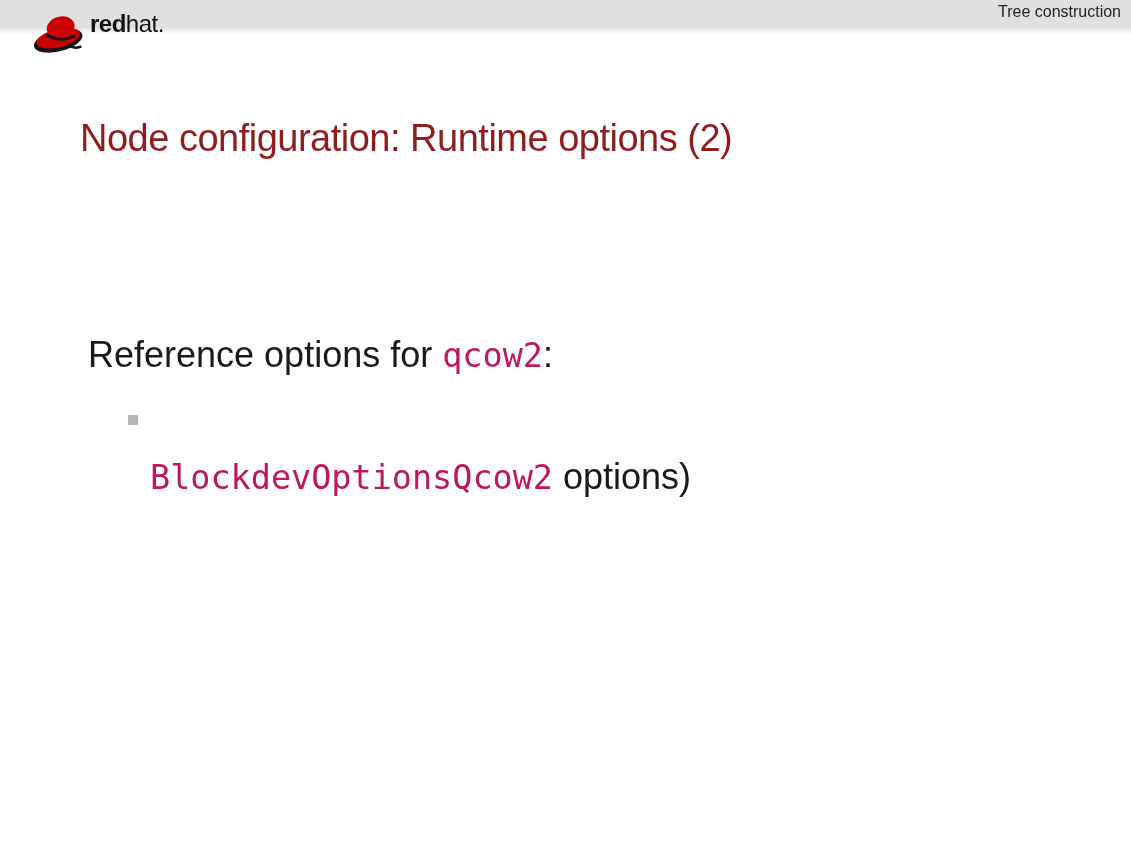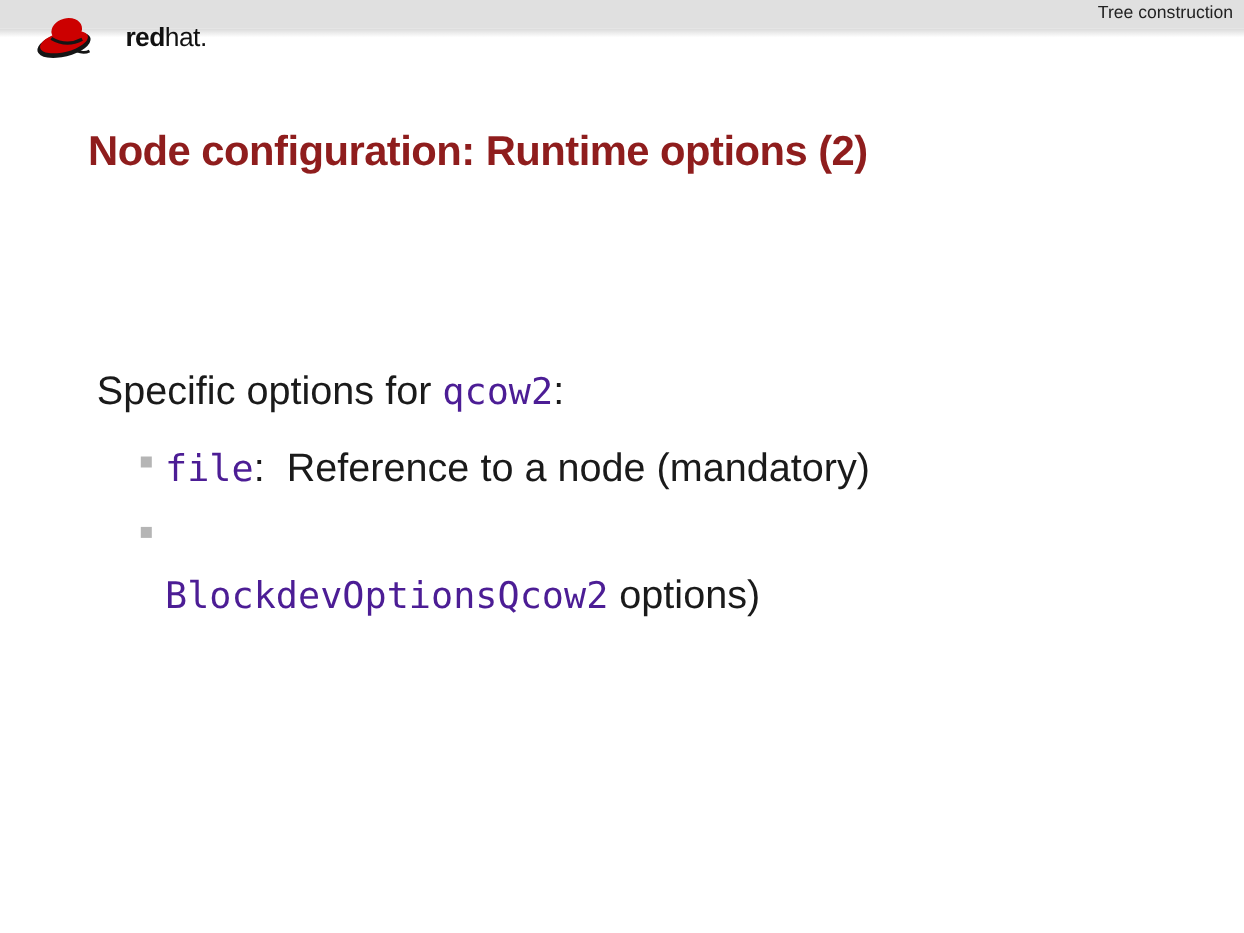--- a/index.html
+++ b/index.html
@@ -41,58 +41,57 @@
     color: #222222;
     white-space: pre;
   }
 
   
   .logo {
     position: absolute;
     left: 30px;
     top: 10px;
     display: flex;
-    align-items: center;
-    gap: 24px;
+    align-items: flex-start;
   }
   .logo-text {
     font-size: 24px;
     color: #111111;
     margin-left: 2px;
     margin-bottom: 4px;
     letter-spacing: -0.5px;
     white-space: pre;
   }
   .logo-text .bold { font-weight: bold; }
 
   
   .slide-title {
     position: absolute;
     left: 80px;
     top: 92px;
     font-size: 38px;
-    font-weight: bold;
+    font-weight: normal;
     color: #8f1d1d;
     letter-spacing: -0.5px;
     white-space: pre;
   }
 
   
   .content {
     position: absolute;
     left: 88px;
     top: 332px;
     width: 960px;
     font-size: 36px;
   }
   .content span { white-space: pre-wrap; }
   .code {
     font-family: "DejaVu Sans Mono", monospace;
     font-size: 0.93em;
-    color: #4c1d95;
+    color: #be185d;
   }
   .intro-line {
     line-height: 1.25;
     margin-bottom: 22px;
   }
   .bullet {
     display: flex;
     align-items: flex-start;
     margin-bottom: 12px;
   }
@@ -129,29 +128,23 @@
       </svg>
     </span>
     <span class="logo-text"><span class="bold">red</span><span>hat</span><span>.</span></span>
   </div>
 
   <h1 class="slide-title">Node configuration: Runtime options (2)</h1>
 
   <div class="content">
 
     <div class="intro-line">
-      <span>Specific options for </span><span class="code">qcow2</span><span>:</span>
+      <span>Reference options for </span><span class="code">qcow2</span><span>:</span>
     </div>
 
-    <div class="bullet">
-      <div class="bullet-marker"></div>
-      <div class="bullet-text">
-        <span class="code">file</span><span>:  Reference to a node (mandatory)</span>
-      </div>
-    </div>
 
     <div class="bullet">
       <div class="bullet-marker"></div>
       <div class="bullet-text">
         <br>
         <span class="code">BlockdevOptionsQcow2</span><span> options)</span>
       </div>
     </div>
 
   </div>

